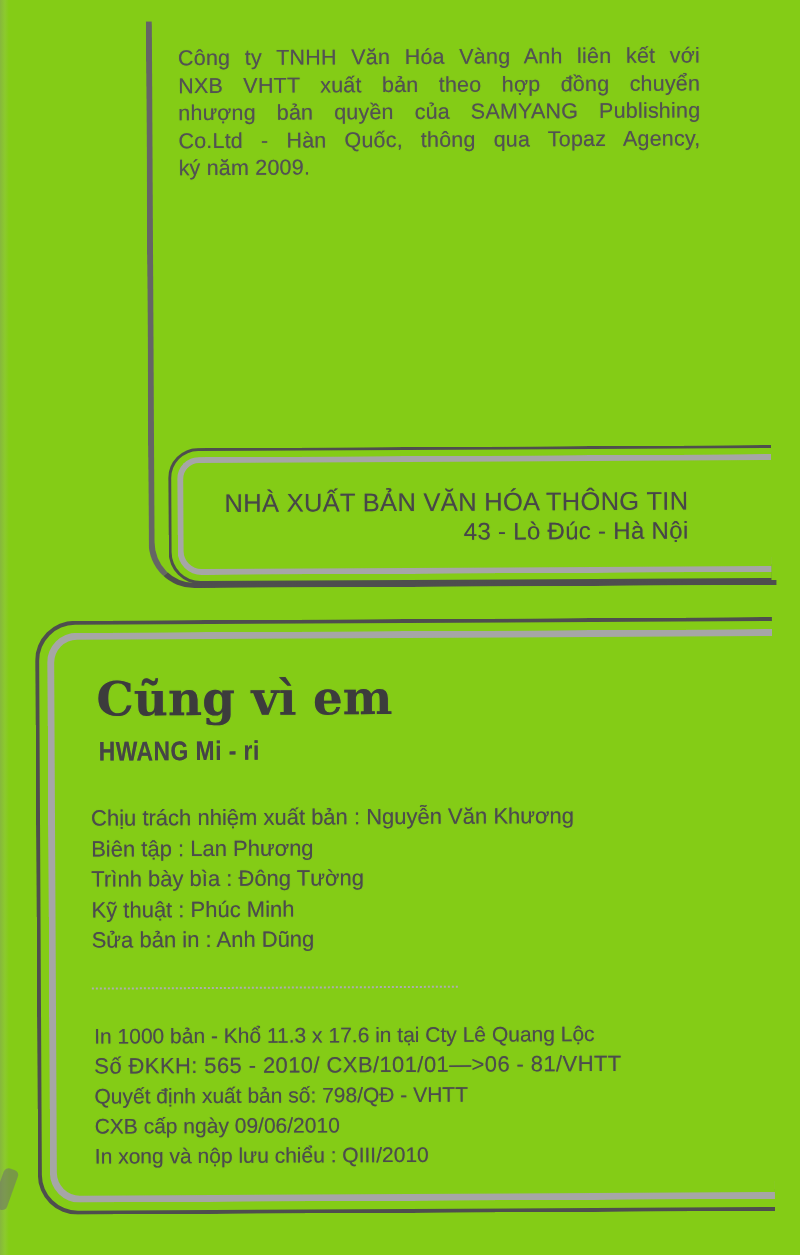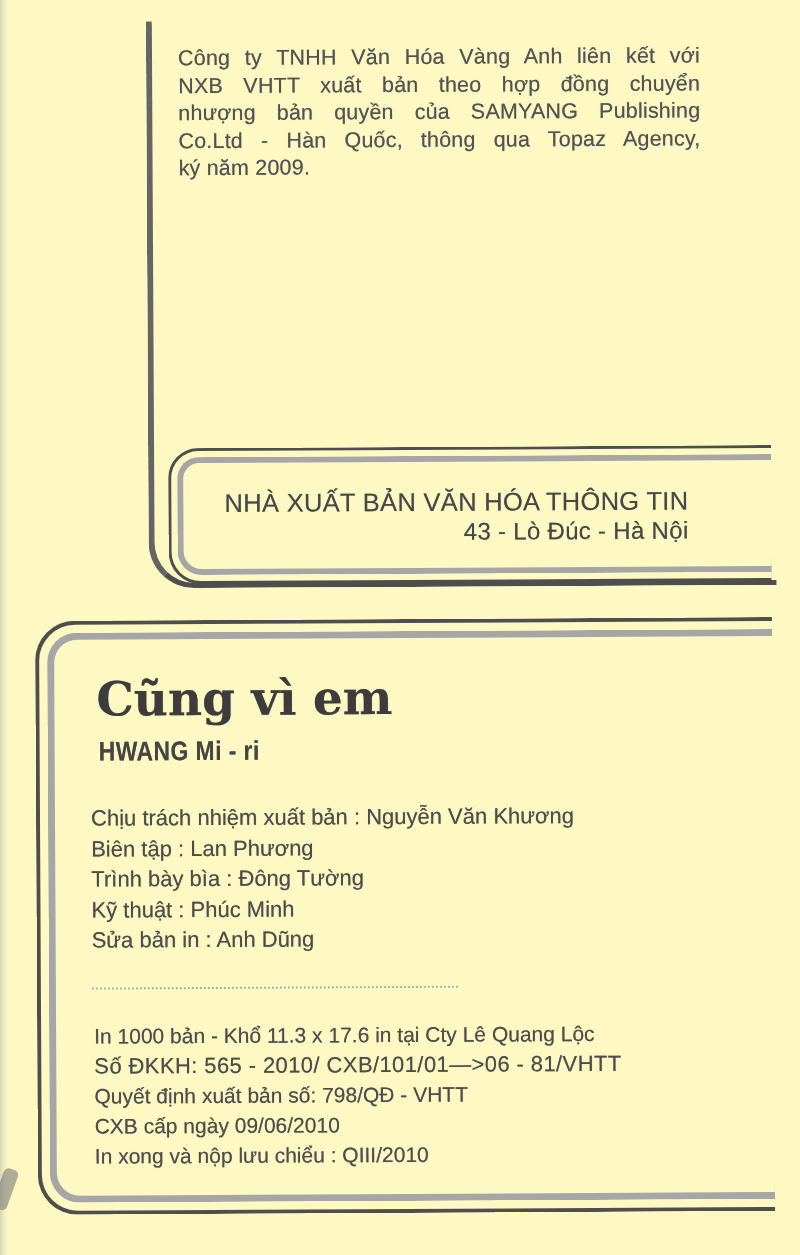--- a/index.html
+++ b/index.html
@@ -1,19 +1,19 @@
 <!DOCTYPE html>
 <html><head>
 <meta charset="utf-8">
 <style>
   html,body{margin:0;padding:0;background:#ffffff;}
   .page{
     position:relative;
     width:800px;height:1255px;
-    background:#fef9c3;
+    background:#84cc16;
     overflow:hidden;
     font-family:"Liberation Sans", sans-serif;
     color:#4c4c4c;
   }
   .skew{position:absolute;inset:0;transform:rotate(-0.3deg);}
   
   .scan-strip{
     position:absolute;left:0;top:0;width:9px;height:1255px;
     background:linear-gradient(to right, rgba(140,140,140,.32), rgba(190,190,190,.14) 55%, rgba(220,220,220,0));
   }

